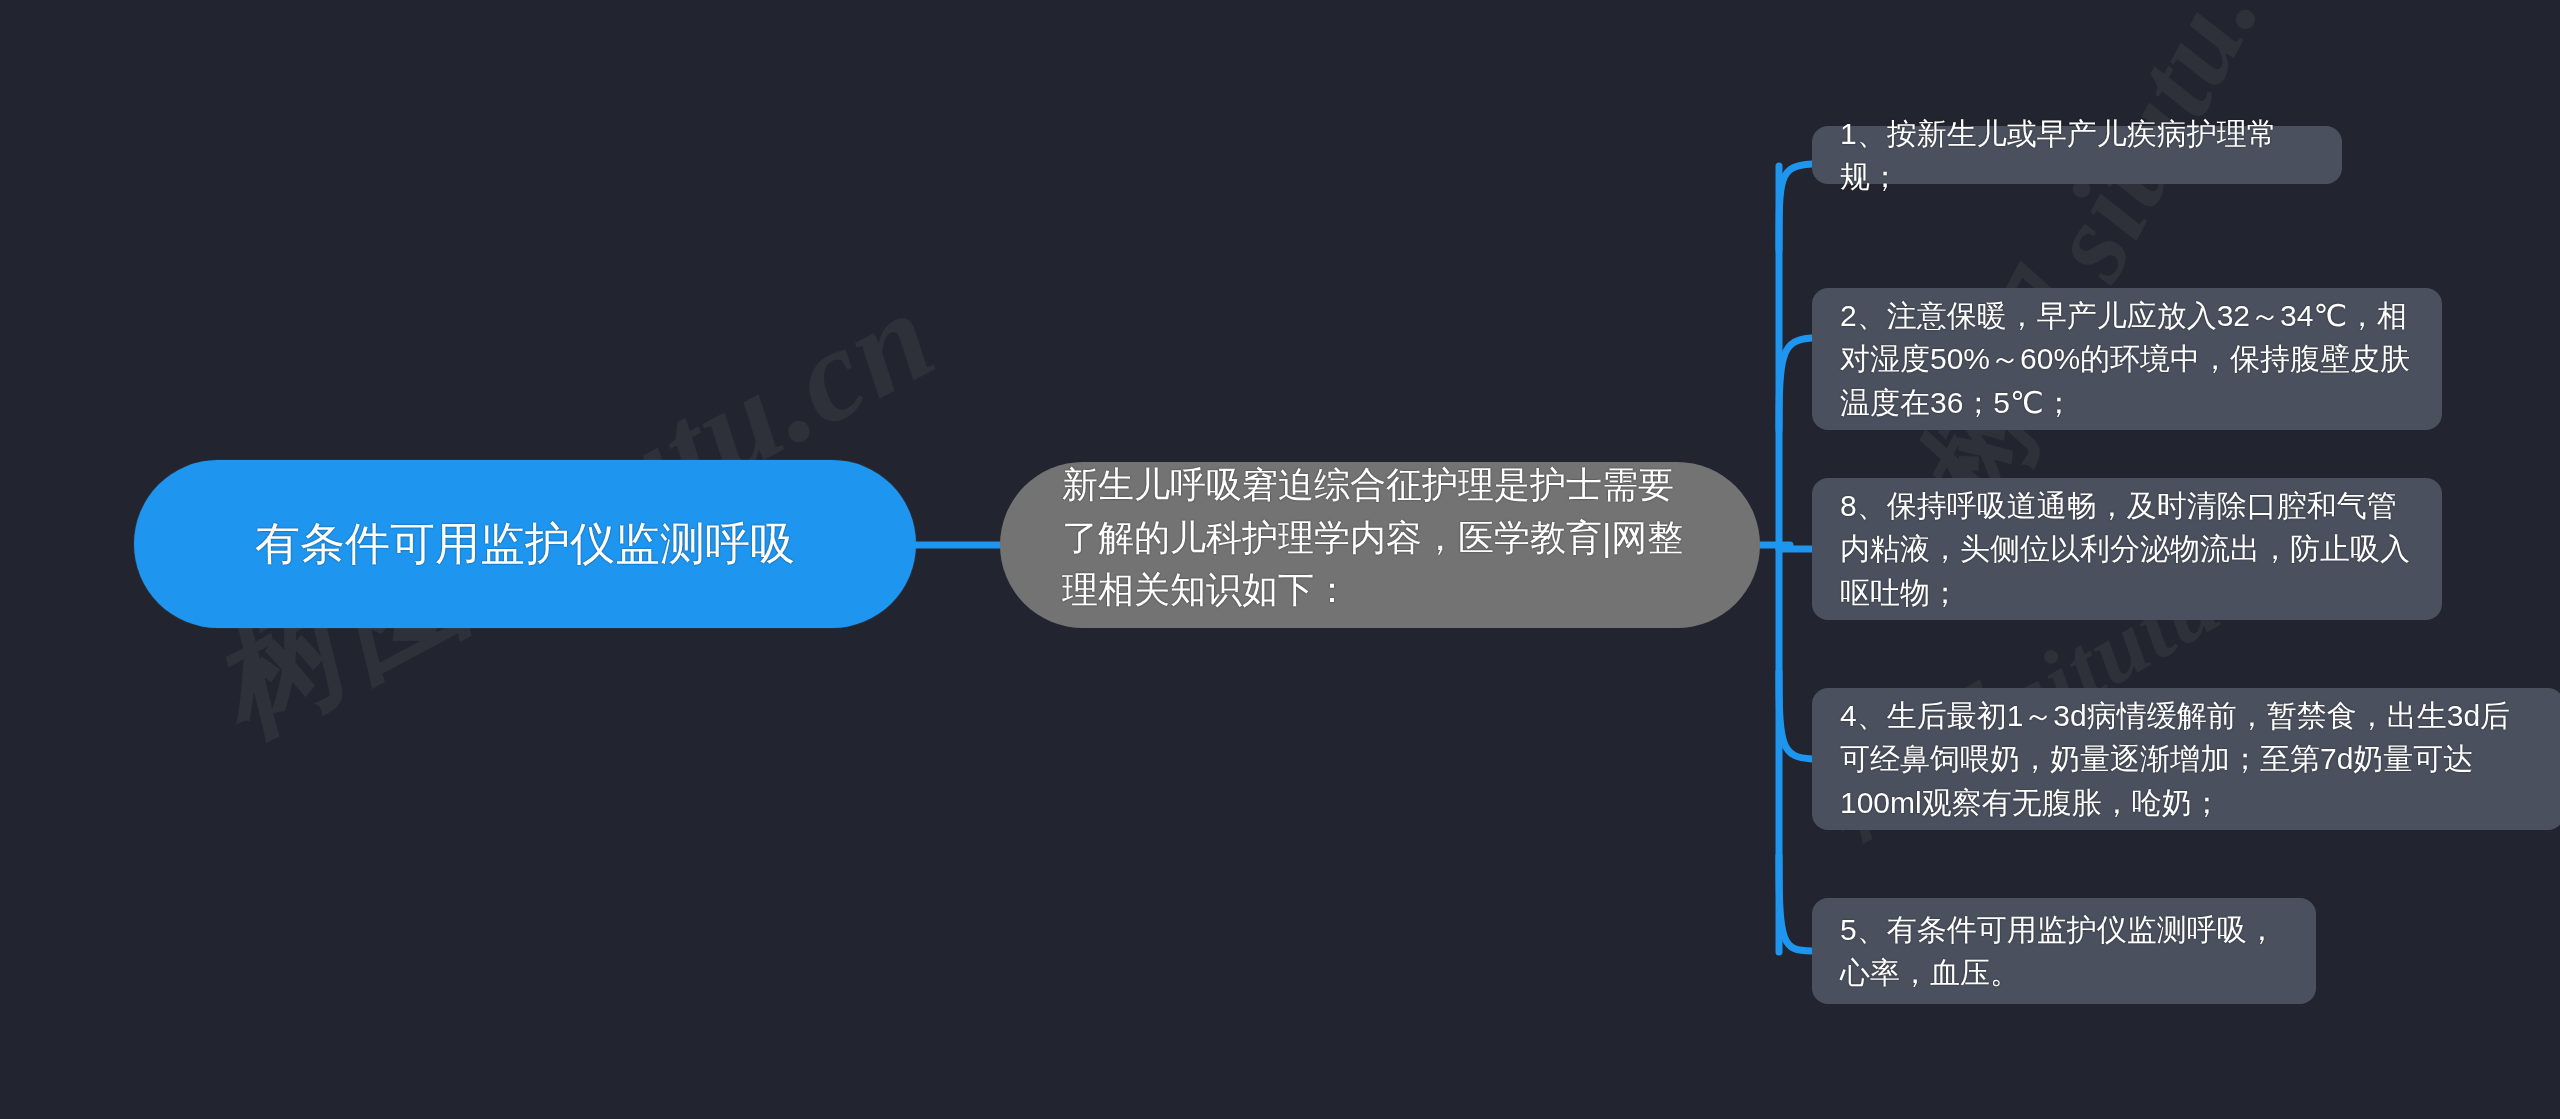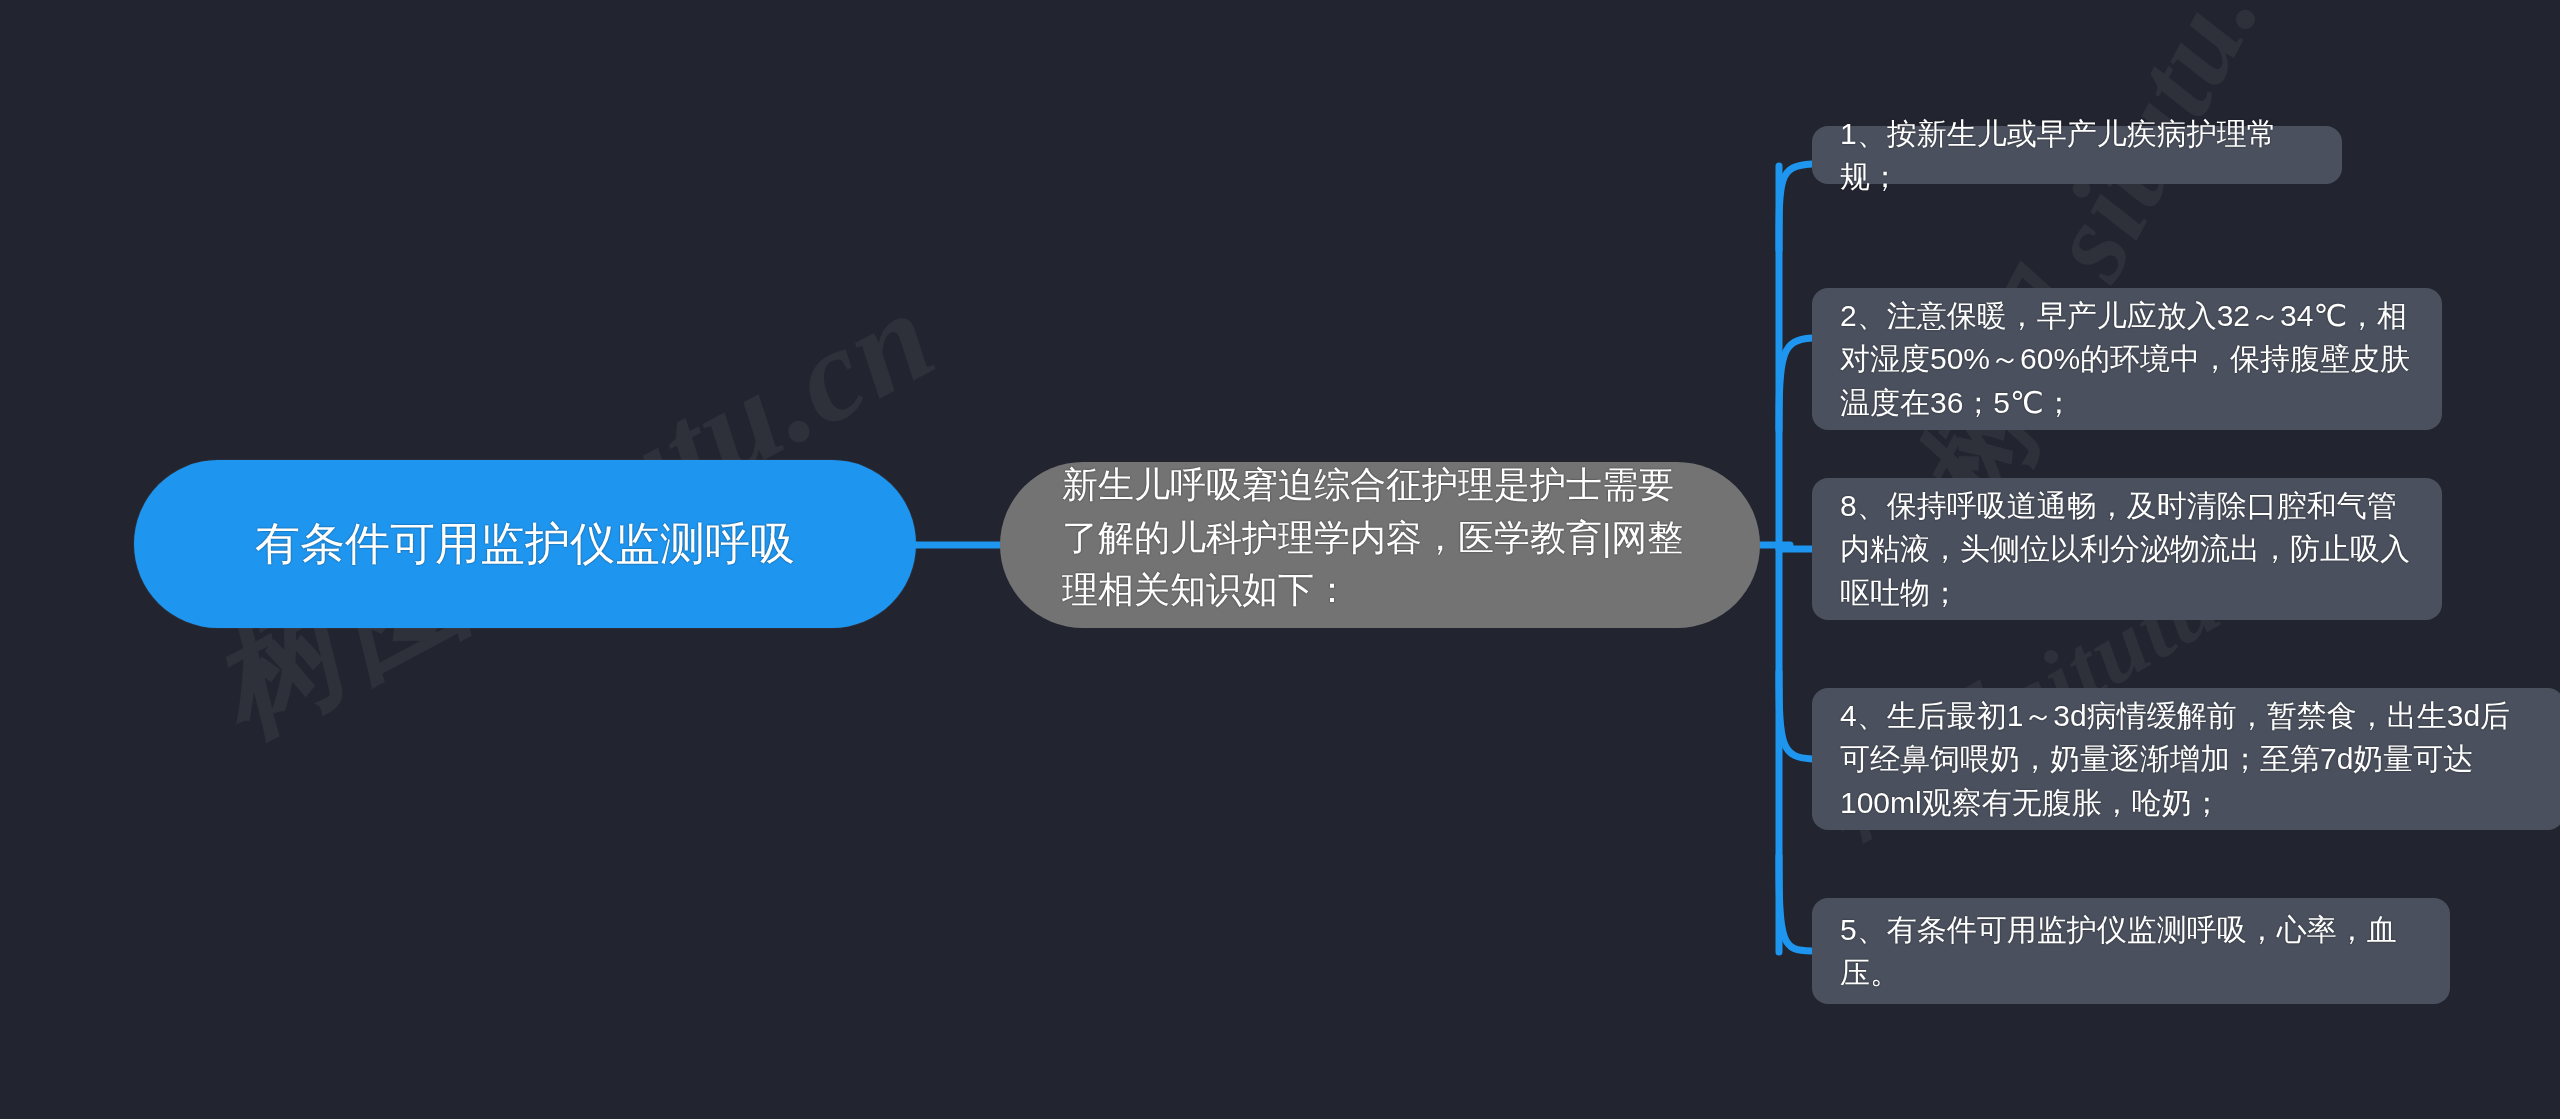--- a/index.html
+++ b/index.html
@@ -94,21 +94,21 @@
     line-height: 1.44;
     padding: 14px 26px 14px 28px;
     text-align: left;
     left: 1812px;
   }
 
   .leaf-1 { top: 126px; width: 530px;  height: 58px; }
   .leaf-2 { top: 268px; width: 630px;  height: 142px; margin-top: 20px; }
   .leaf-3 { top: 478px; width: 630px;  height: 142px; }
   .leaf-4 { top: 688px; width: 752px;  height: 142px; }
-  .leaf-5 { top: 898px; width: 638px;  height: 106px; }
+  .leaf-5 { top: 898px; width: 504px;  height: 106px; }
 
   .node-text { display: block; width: 100%; }
 </style>
 </head>
 <body>
 
 <div id="canvas">
 
   <div class="watermark wm-1">树图 situtu.cn</div>
   <div class="watermark wm-2">树图 situtu.cn</div>

